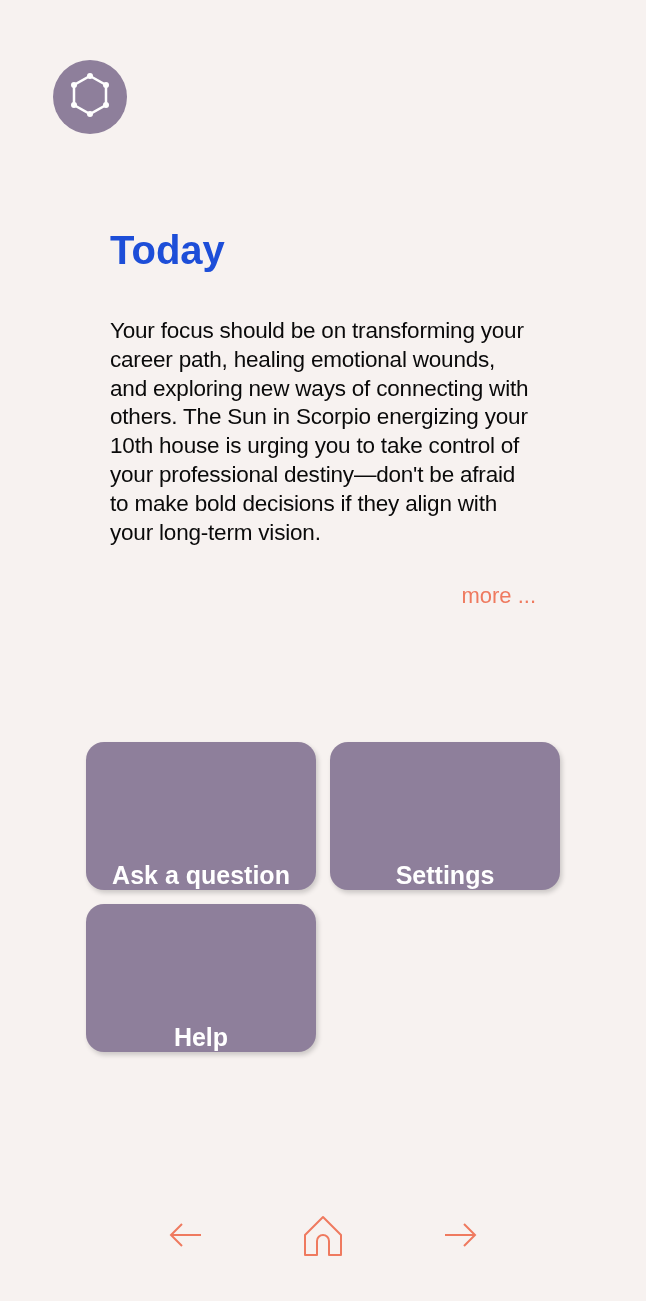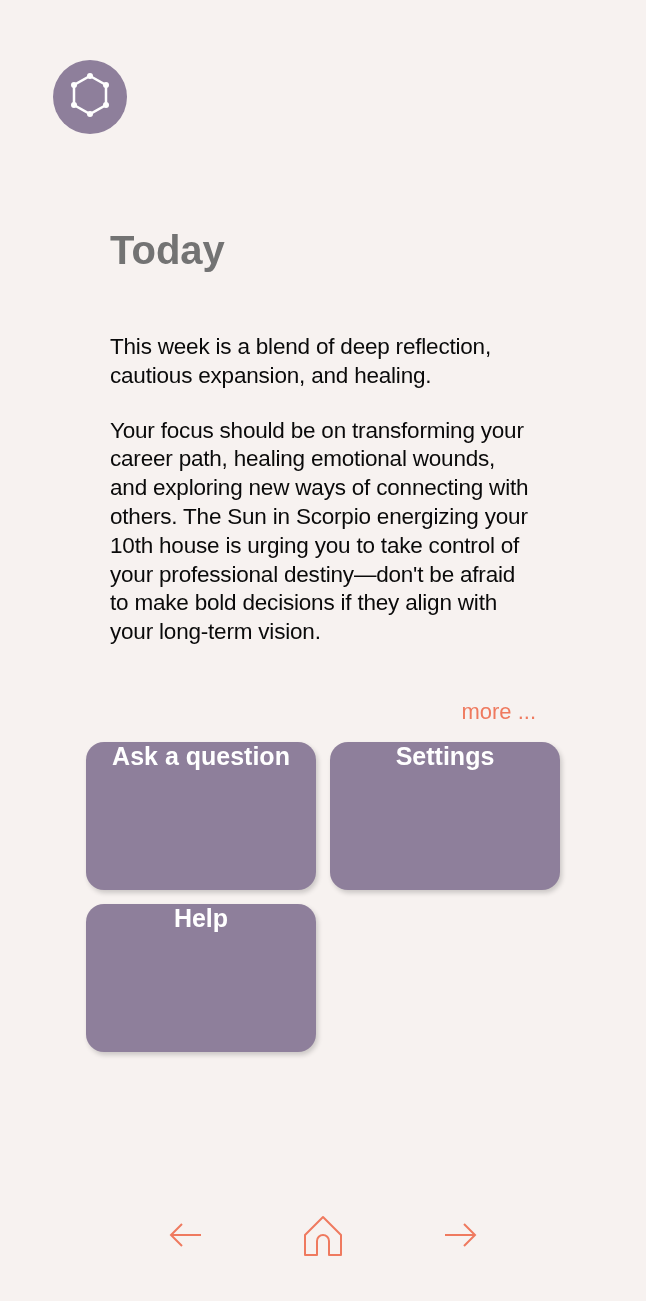--- a/index.html
+++ b/index.html
@@ -33,54 +33,54 @@
     }
     .content-area {
       position: absolute;
       top: 228px;
       left: 110px;
       right: 110px;
     }
     .heading {
       font-size: 40px;
       font-weight: 700;
-      color: #737373;
-      margin-bottom: 60px;
+      color: #1d4ed8;
+      margin-bottom: 44px;
     }
     .paragraph {
       font-size: 22.5px;
       line-height: 1.28;
       color: #0a0a0a;
       margin-bottom: 26px;
       letter-spacing: -0.2px;
     }
     .more-link {
       display: block;
       text-align: right;
       font-size: 22px;
       color: #ef7a5f;
-      margin-top: 52px;
+      margin-top: 36px;
       cursor: pointer;
     }
     .tiles-grid {
       position: absolute;
       top: 742px;
       left: 86px;
       right: 86px;
       display: grid;
       grid-template-columns: 1fr 1fr;
       grid-template-rows: 1fr 1fr;
       gap: 14px;
     }
     .tile {
       background-color: #8e7f9b;
       border-radius: 18px;
       height: 148px;
       display: flex;
-      align-items: flex-start;
+      align-items: flex-end;
       justify-content: center;
       color: #ffffff;
       font-size: 25px;
       font-weight: 600;
       cursor: pointer;
       box-shadow: 2px 3px 5px rgba(0,0,0,0.18);
     }
     .bottom-nav {
       position: absolute;
       bottom: 40px;
@@ -115,21 +115,20 @@
       <circle cx="39" cy="33" r="3" fill="#ffffff"></circle>
       <circle cx="23" cy="42" r="3" fill="#ffffff"></circle>
       <circle cx="7" cy="33" r="3" fill="#ffffff"></circle>
       <circle cx="7" cy="13" r="3" fill="#ffffff"></circle>
     </svg>
   </span>
 </div>
 
 <div class="content-area">
   <h1 class="heading">Today</h1>
-  <p class="paragraph">This week is a blend of deep reflection, cautious expansion, and healing.</p>
   <p class="paragraph">Your focus should be on transforming your career path, healing emotional wounds, and exploring new ways of connecting with others. The Sun in Scorpio energizing your 10th house is urging you to take control of your professional destiny—don't be afraid to make bold decisions if they align with your long-term vision.</p>
   <a class="more-link">more ...</a>
 </div>
 
 <div class="tiles-grid">
   <div class="tile">
     <span>Ask a question</span>
   </div>
   <div class="tile">
     <span>Settings</span>

